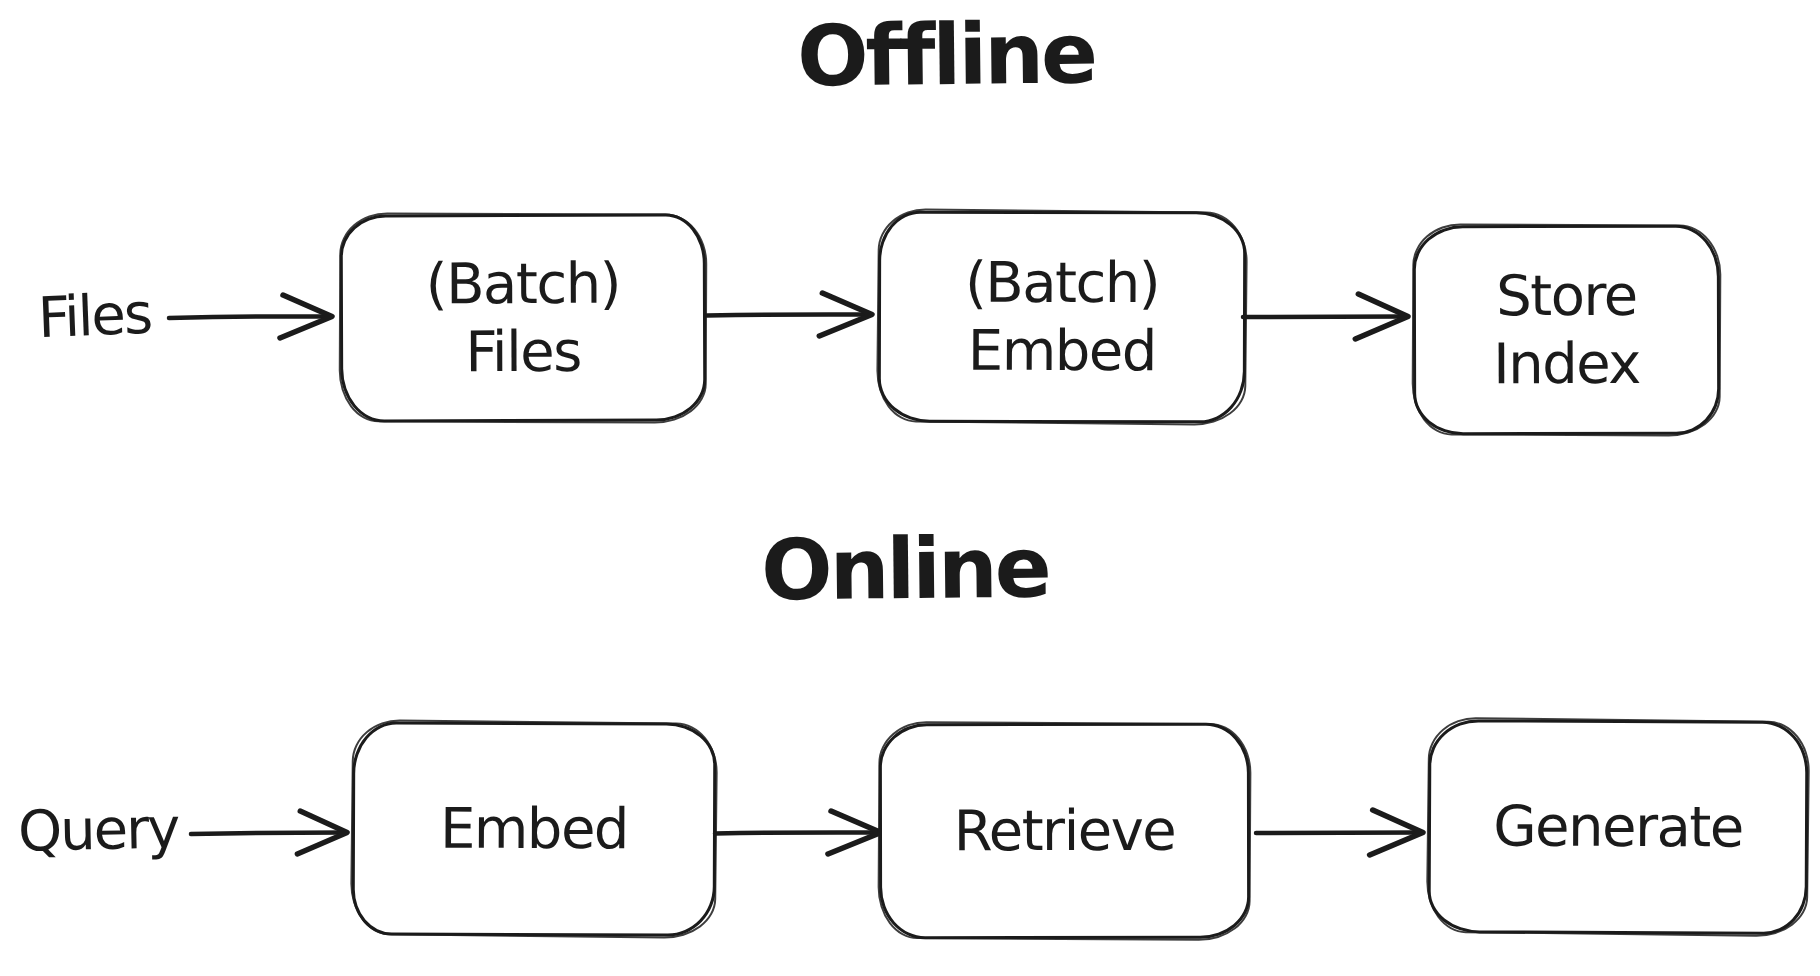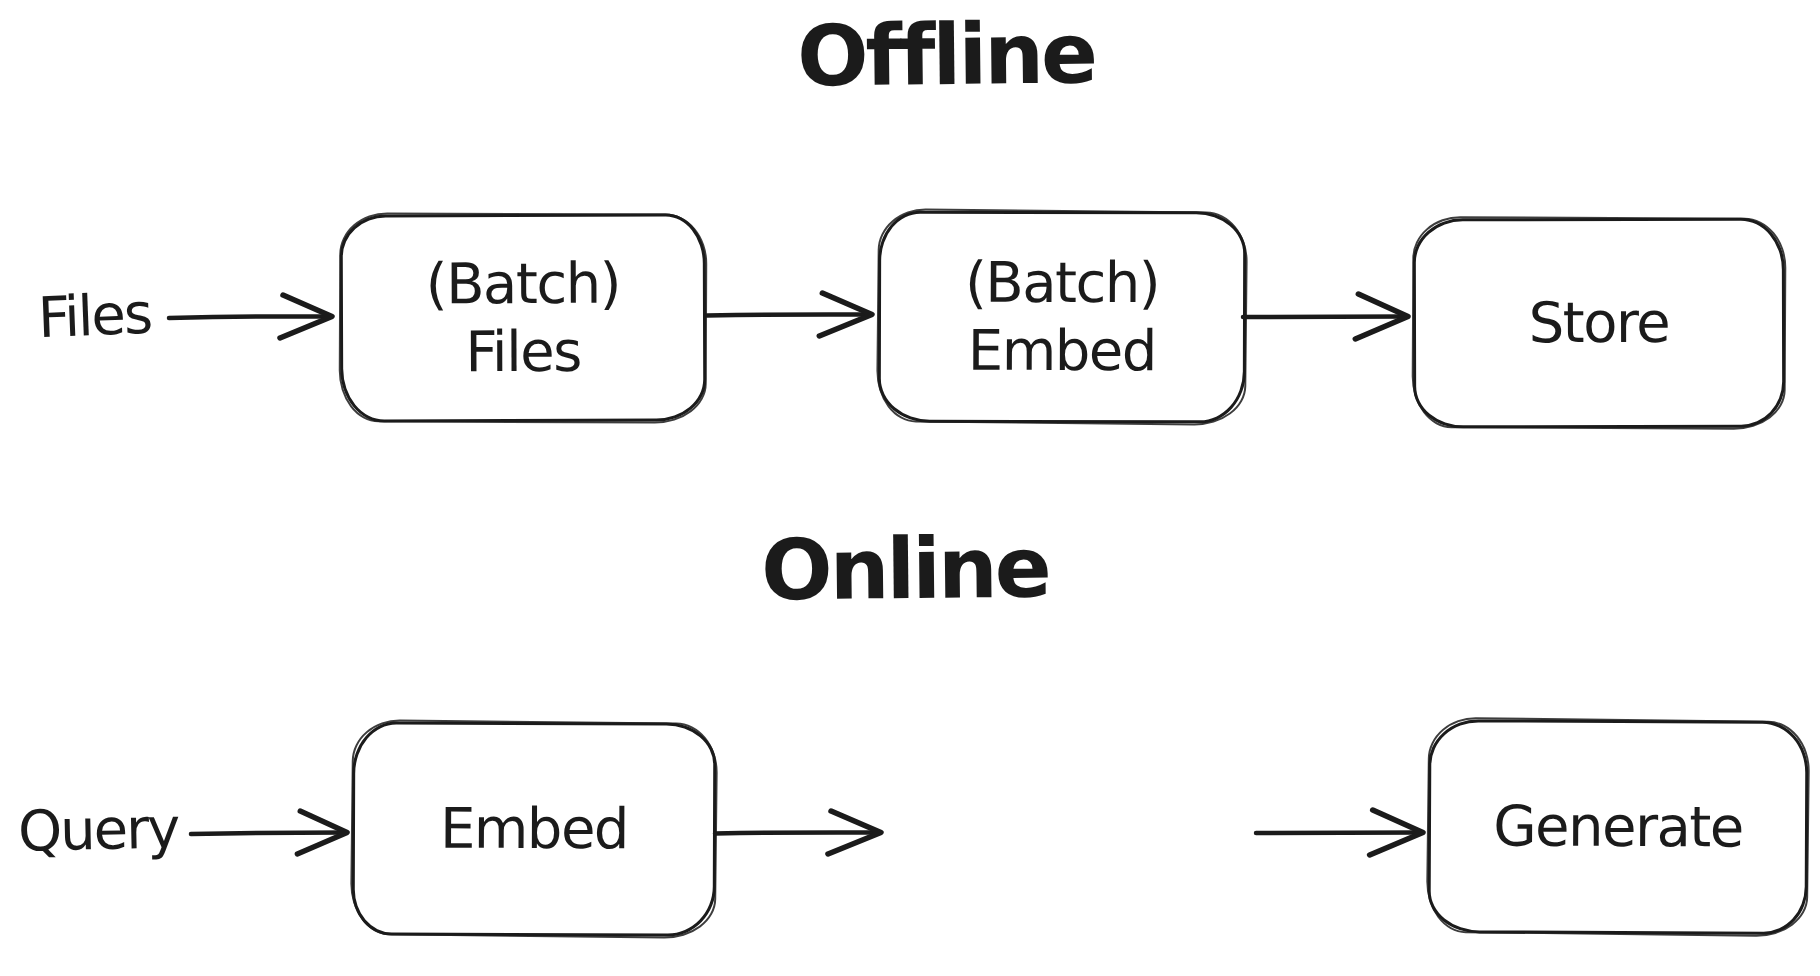--- a/index.html
+++ b/index.html
@@ -64,21 +64,21 @@
     opacity: 0.85;
     pointer-events: none;
   }
 
   .b1 { left: 340px;  top: 214px; width: 366px; height: 208px;
         border-radius: 46px 40px 50px 44px / 42px 50px 42px 54px;
         transform: rotate(-0.2deg); }
   .b2 { left: 878px;  top: 211px; width: 368px; height: 212px;
         border-radius: 42px 50px 46px 52px / 50px 42px 52px 44px;
         transform: rotate(0.15deg); }
-  .b3 { left: 1413px; top: 218px; width: 372px; height: 210px;
+  .b3 { left: 1413px; top: 225px; width: 307px; height: 210px;
         border-radius: 50px 44px 44px 50px / 44px 52px 46px 42px;
         transform: rotate(-0.15deg); }
   .b4 { left: 352px;  top: 722px; width: 364px; height: 214px;
         border-radius: 44px 50px 48px 40px / 52px 42px 50px 46px;
         transform: rotate(0.2deg); }
   .b5 { left: 879px;  top: 723px; width: 371px; height: 216px;
         border-radius: 48px 44px 50px 46px / 44px 50px 42px 52px;
         transform: rotate(-0.1deg); }
   .b6 { left: 1428px; top: 720px; width: 380px; height: 214px;
         border-radius: 50px 46px 44px 52px / 46px 52px 48px 42px;
@@ -125,40 +125,44 @@
     <span class="nl">Embed</span>
   </div>
 
   <svg class="arrow a3" viewBox="0 0 170 70" preserveAspectRatio="none">
     <path d="M3 36 Q85 35.5 162 35.5" stroke-width="4.5"></path>
     <path d="M117 13 L166 35.5 L114 58" stroke-width="5.5"></path>
   </svg>
 
   <div class="node b3">
     <span class="nl">Store</span>
+    <span class="nl">Index</span>
   </div>
 
   <div class="title t-online">Online</div>
 
   <div class="io-label l-query">Query</div>
 
   <svg class="arrow a4" viewBox="0 0 170 70" preserveAspectRatio="none">
     <path d="M3 37 Q85 35.5 162 35.5" stroke-width="4.5"></path>
     <path d="M117 14 L166 35.5 L114 57" stroke-width="5.5"></path>
   </svg>
 
   <div class="node b4">
     <span class="nl">Embed</span>
   </div>
 
   <svg class="arrow a5" viewBox="0 0 170 70" preserveAspectRatio="none">
     <path d="M3 36.5 Q85 35 162 35.5" stroke-width="4.5"></path>
     <path d="M117 14 L166 35.5 L114 57" stroke-width="5.5"></path>
   </svg>
 
+  <div class="node b5">
+    <span class="nl">Retrieve</span>
+  </div>
 
   <svg class="arrow a6" viewBox="0 0 170 70" preserveAspectRatio="none">
     <path d="M3 36 Q85 35.5 162 35.5" stroke-width="4.5"></path>
     <path d="M117 13 L166 35.5 L114 58" stroke-width="5.5"></path>
   </svg>
 
   <div class="node b6">
     <span class="nl">Generate</span>
   </div>
 

